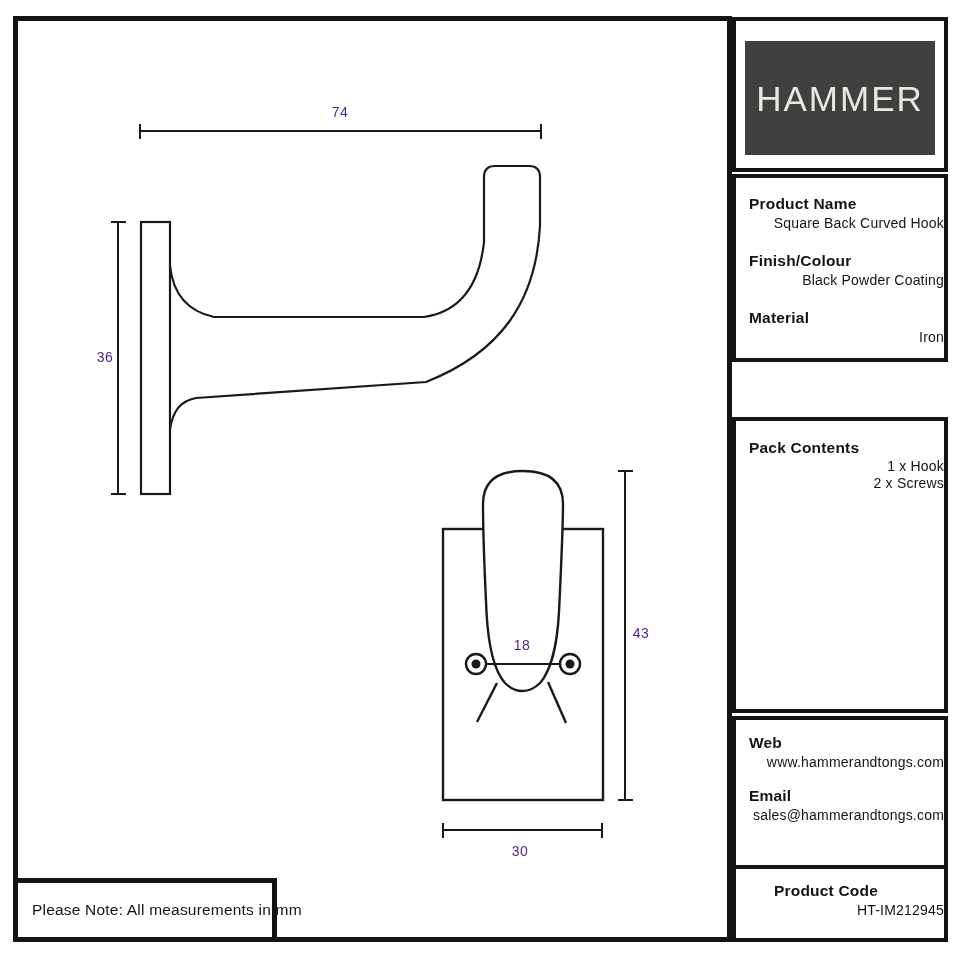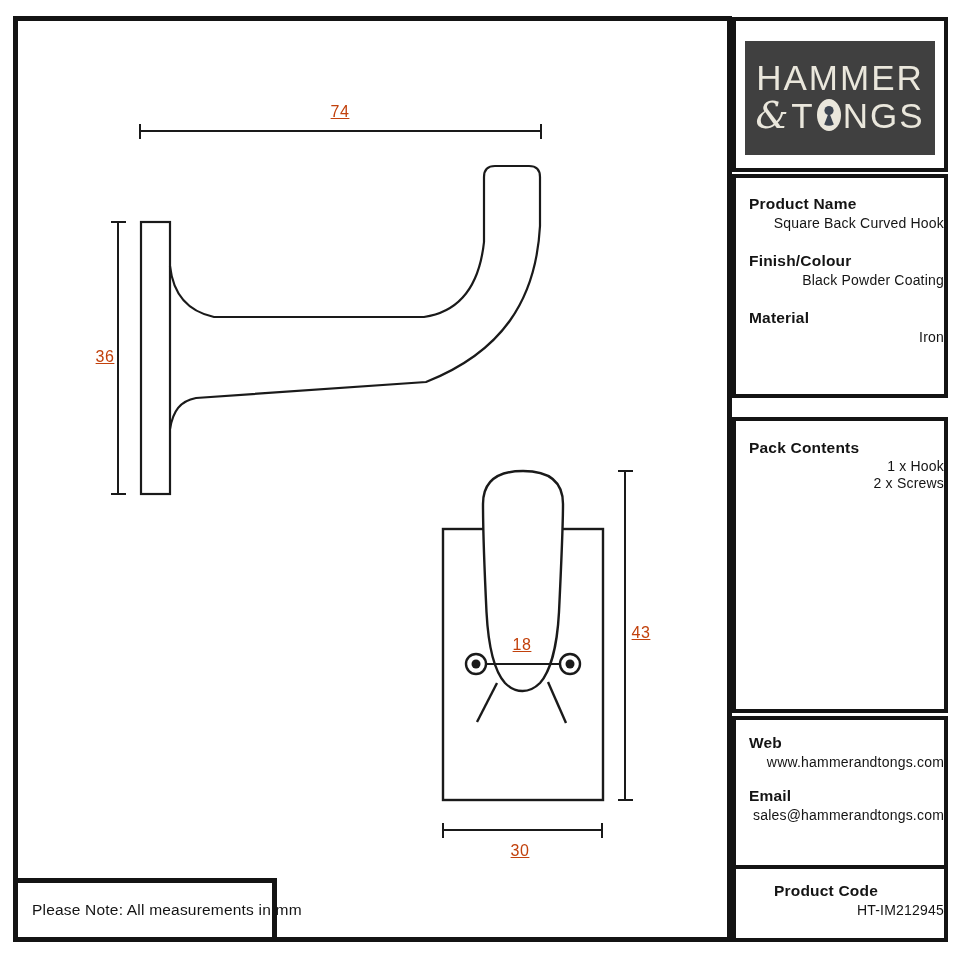--- a/index.html
+++ b/index.html
@@ -6,21 +6,21 @@
   html,body{margin:0;padding:0;background:#fff;}
   #page{
     position:relative;width:960px;height:960px;background:#fff;
     font-family:"Liberation Sans", sans-serif;color:#141414;overflow:hidden;
   }
   
   .frame{position:absolute;border:5px solid #141414;box-sizing:border-box;background:#fff;}
   #main-frame{left:13px;top:16px;width:719px;height:926px;}
   .side-box{position:absolute;left:732px;width:216px;border:4px solid #141414;box-sizing:border-box;background:#fff;}
   #logo-box{top:17px;height:155px;}
-  #details-box{top:174px;height:224px;}
+  #details-box{top:174px;height:188px;}
   #pack-box{top:417px;height:296px;}
   #contact-box{top:716px;height:164px;}
   #code-box{top:865px;height:77px;}
   #note-box{left:13px;top:878px;width:264px;height:64px;border:5px solid #141414;box-sizing:border-box;position:absolute;background:#fff;display:flex;align-items:center;padding-left:14px;}
   #note-box .note-line{font-size:15.5px;letter-spacing:.2px;white-space:nowrap;}
   #note-box b{font-weight:400;}
   
   #logo-plate{position:absolute;left:9px;top:20px;width:190px;height:114px;background:#404040;
     display:flex;flex-direction:column;align-items:center;justify-content:center;gap:2px;}
   .logo-line{color:#eae7dc;font-size:35px;letter-spacing:2px;line-height:1.0;white-space:nowrap;}
@@ -32,21 +32,21 @@
   .v{font-weight:400;font-size:14px;letter-spacing:.2px;margin:2px 0 0 0;text-align:right;}
   #details-box .sect{padding-top:17px;}
   #details-box .group{margin-bottom:21px;}
   #pack-box .sect{padding-top:18px;}
   #pack-box .v{margin-top:1px;}
   #contact-box .sect{padding-top:14px;}
   #contact-box .group{margin-bottom:17px;}
   #code-box .sect{padding-top:13px;padding-left:38px;}
   
   #drawing{position:absolute;left:0;top:0;width:960px;height:960px;}
-  .dim-label{position:absolute;transform:translate(-50%,-50%);font-size:16px;letter-spacing:.5px;color:#c2410c;background:transparent;text-decoration:underline;}
+  .dim-label{position:absolute;transform:translate(-50%,-50%);font-size:14px;letter-spacing:.5px;color:#4c1d95;background:transparent;}
 </style>
 </head>
 <body>
 
 <div id="page">
 
   <div id="main-frame" class="frame"></div>
 
   <svg id="drawing" viewBox="0 0 960 960" xmlns="http://www.w3.org/2000/svg">
 
@@ -108,25 +108,20 @@
 
   <div class="dim-label" style="left:340px;top:112px;">74</div>
   <div class="dim-label" style="left:105px;top:357px;">36</div>
   <div class="dim-label" style="left:641px;top:633px;">43</div>
   <div class="dim-label" style="left:522px;top:645px;">18</div>
   <div class="dim-label" style="left:520px;top:851px;">30</div>
 
   <div id="logo-box" class="side-box">
     <div id="logo-plate">
       <div class="logo-line">HAMMER</div>
-      <div class="logo-line"><span class="amp">&amp;</span><span>T</span><span class="keyhole"><svg width="26" height="34" viewBox="0 0 26 34">
-              <ellipse cx="13" cy="17" rx="12" ry="16" fill="#eae7dc"></ellipse>
-              <circle cx="13" cy="12.5" r="4.6" fill="#3d4551"></circle>
-              <path d="M13 14 L8.2 26.5 Q13 29 17.8 26.5 Z" fill="#3d4551"></path>
-            </svg></span><span>NGS</span></div>
     </div>
   </div>
 
   <div id="details-box" class="side-box">
     <div class="sect">
       <div class="group">
         <p class="h">Product Name</p>
         <p class="v">Square Back Curved Hook</p>
       </div>
       <div class="group">

